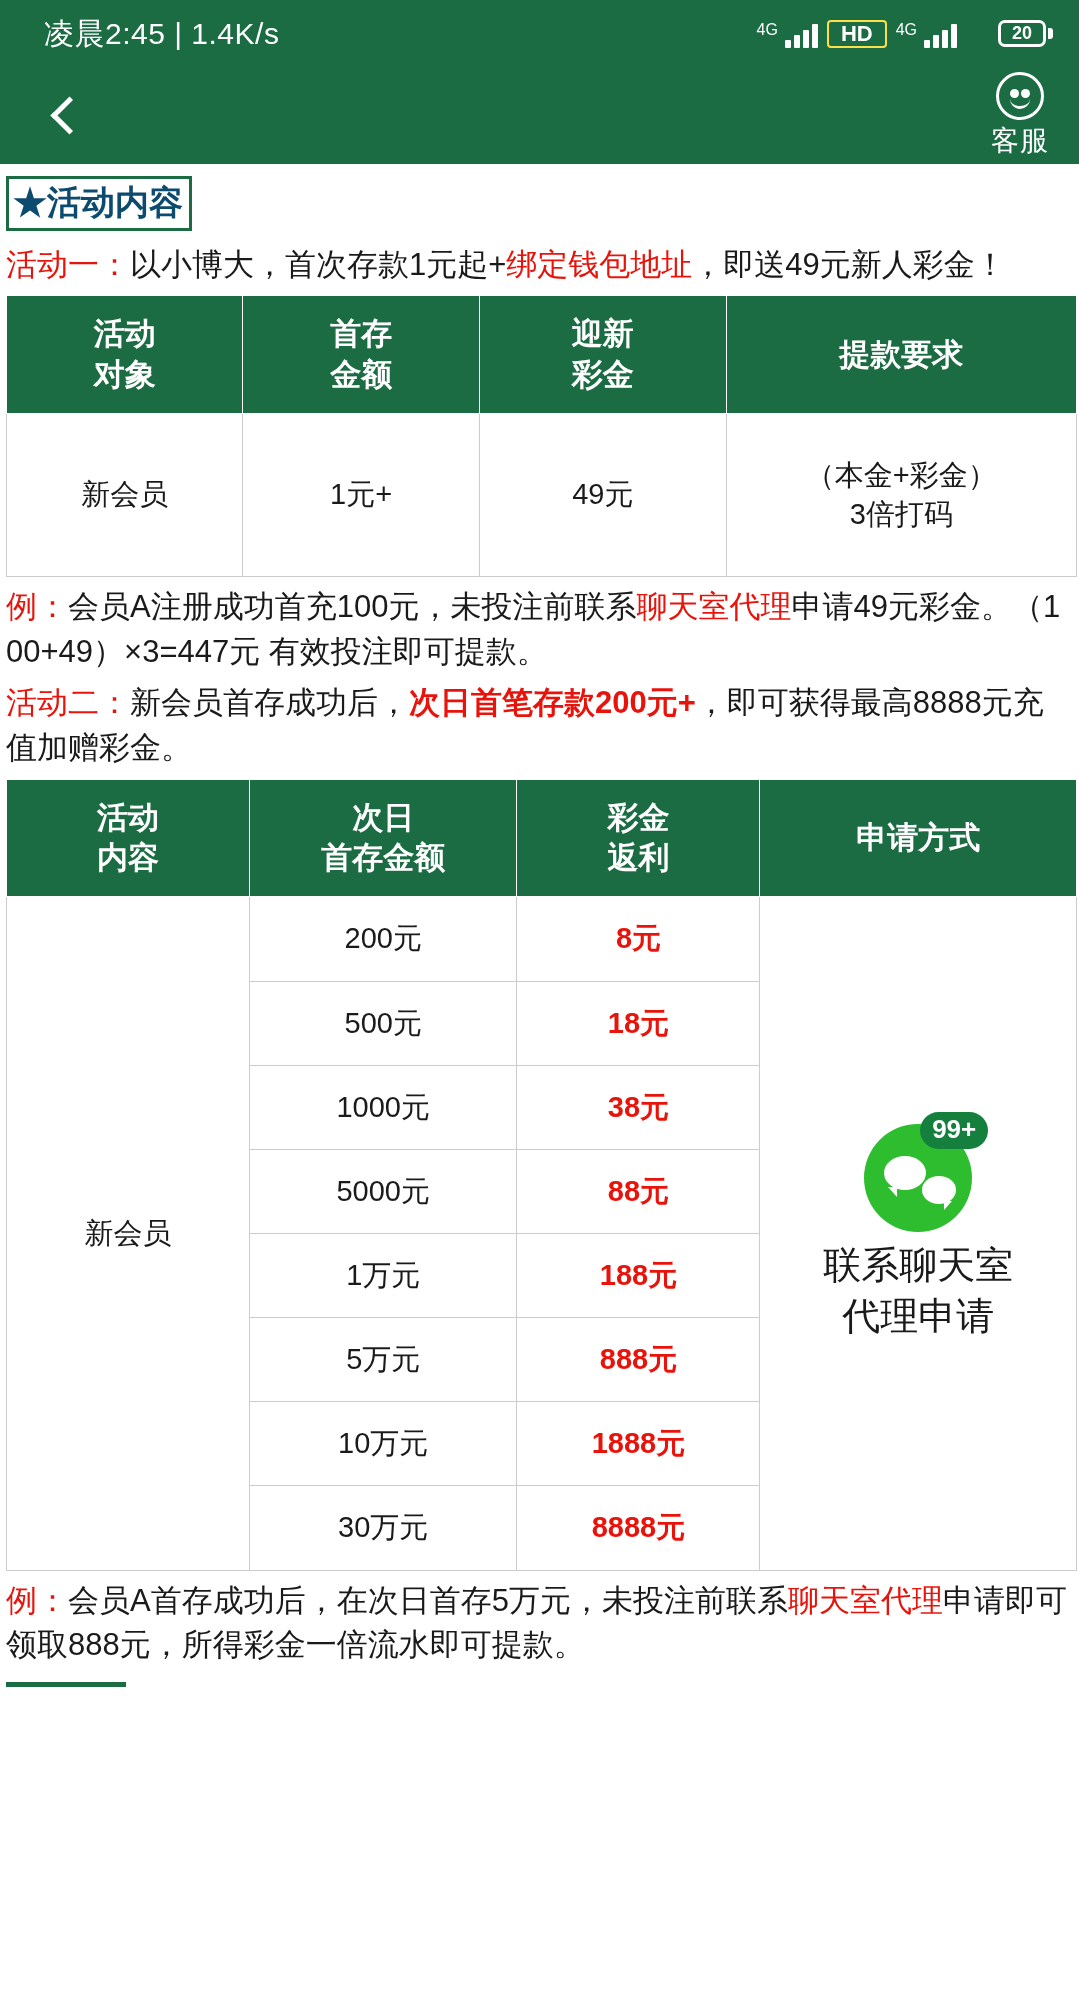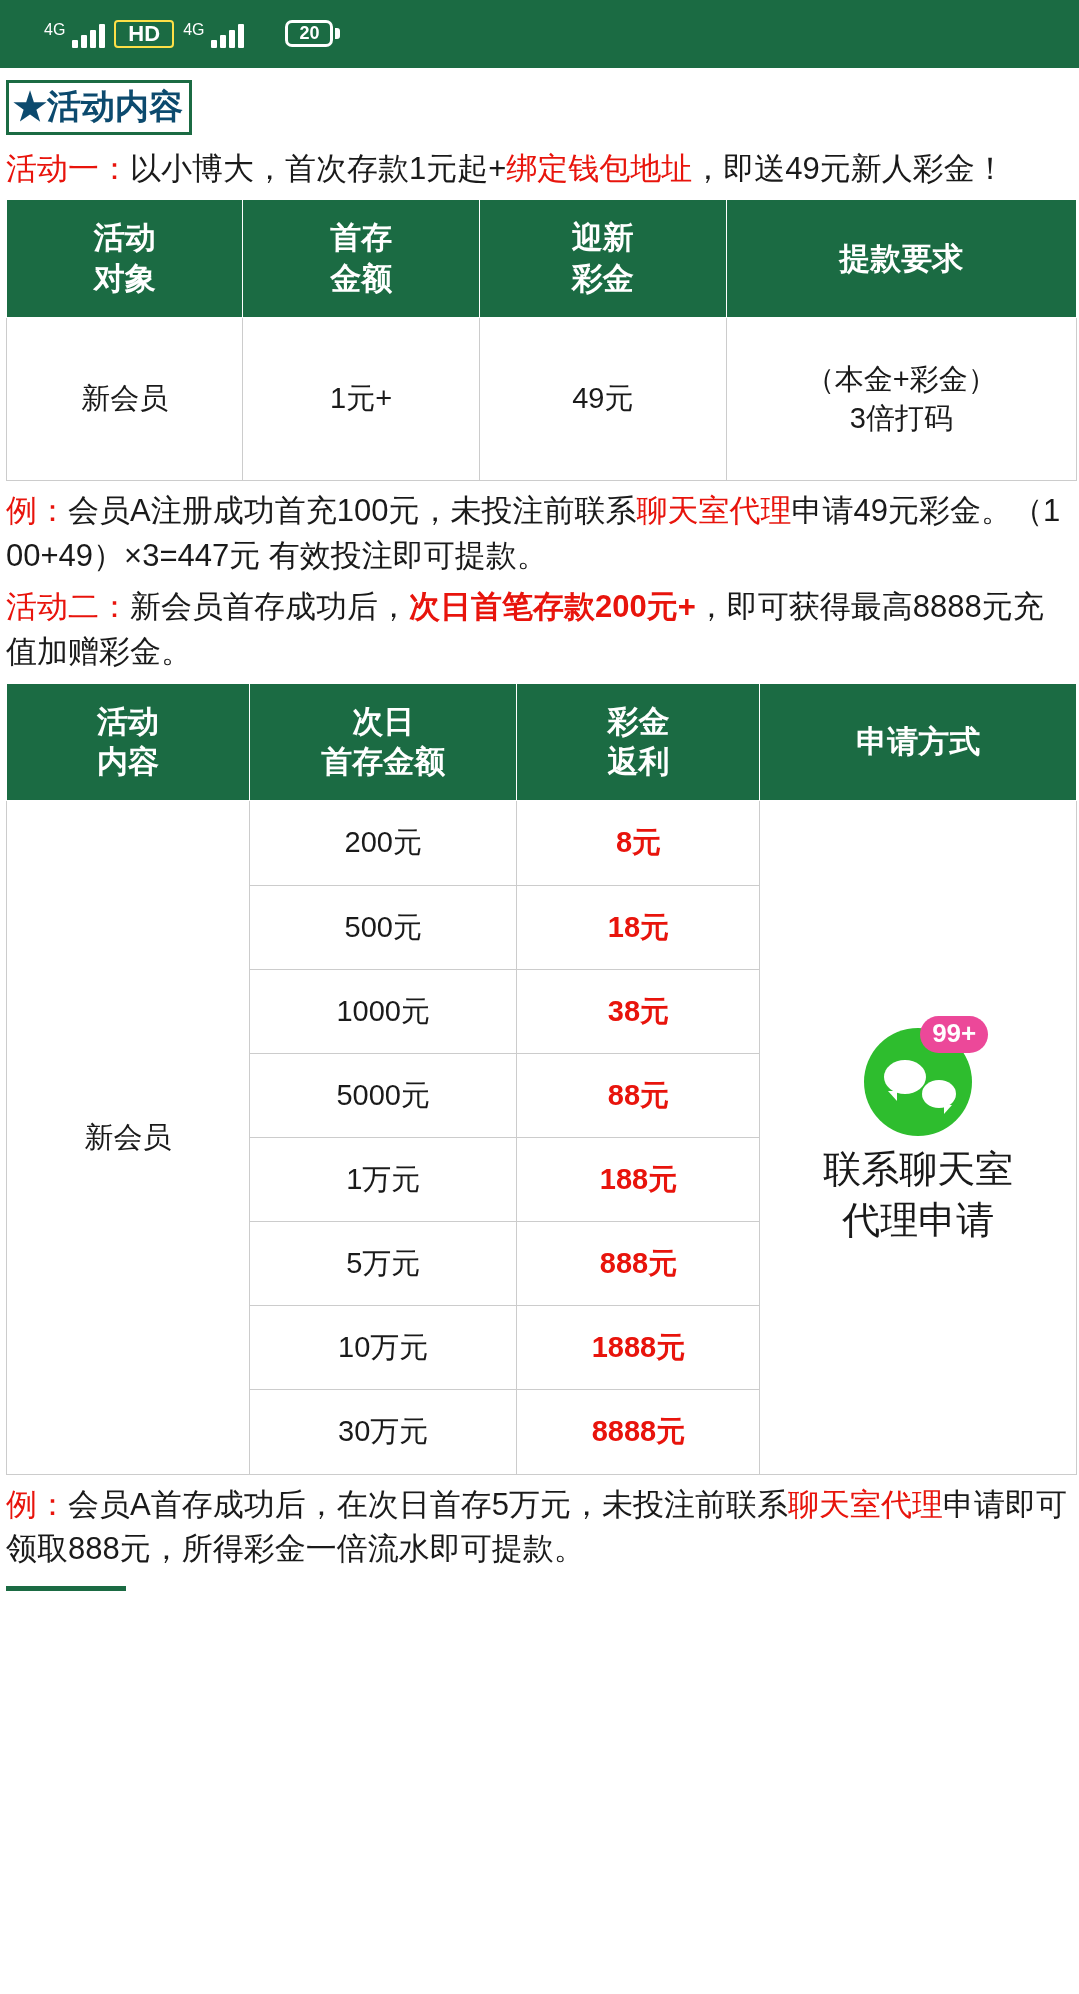--- a/index.html
+++ b/index.html
@@ -297,21 +297,21 @@
     width: 0;
     height: 0;
     border-right: 8px solid transparent;
     border-left: 0 solid transparent;
     border-top: 9px solid #ffffff;
   }
   .badge {
     position: absolute;
     top: -12px;
     right: -16px;
-    background: #ec4899;
+    background: #15803d;
     color: #ffffff;
     font-size: 26px;
     font-weight: bold;
     border-radius: 26px;
     padding: 3px 12px 5px 12px;
     line-height: 1.1;
     white-space: nowrap;
   }
   .apply-text {
     font-size: 38px;
@@ -325,20 +325,21 @@
     height: 5px;
     background: #1b6b43;
   }
 </style>
 </head>
 <body>
 
 <div class="phone">
 
   <div class="statusbar">
+    <div class="status-left">凌晨2:45 | 1.4K/s</div>
     <div class="status-right">
       <span class="g4">4G</span>
       <span class="sig">
           <i></i>
           <i></i>
           <i></i>
           <i></i>
         </span>
       <span class="hd">HD</span>
       <span class="g4">4G</span>
@@ -348,20 +349,29 @@
           <i></i>
           <i></i>
         </span>
       <span class="battery">
         <span class="battery-body">20</span>
         <span class="battery-cap"></span>
       </span>
     </div>
   </div>
 
+  <div class="navbar">
+    <div class="back-arrow"></div>
+    <div class="service">
+      <div class="service-icon">
+        <div class="service-smile"></div>
+      </div>
+      <div class="service-label">客服</div>
+    </div>
+  </div>
 
   <div class="content">
 
     <div class="section-title">★活动内容</div>
 
 
     <p class="para"><span class="red">活动一：</span><span>以小博大，首次存款1元起+</span><span class="red">绑定钱包地址</span><span>，即送49元新人彩金！</span></p>
 
     <table class="tbl t1">
       <tbody>

